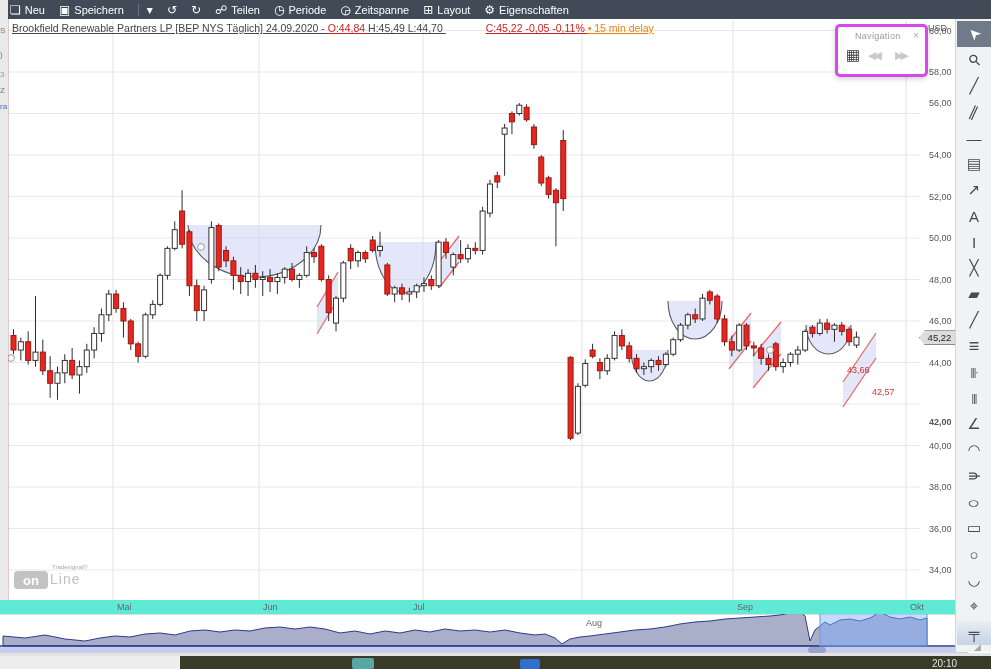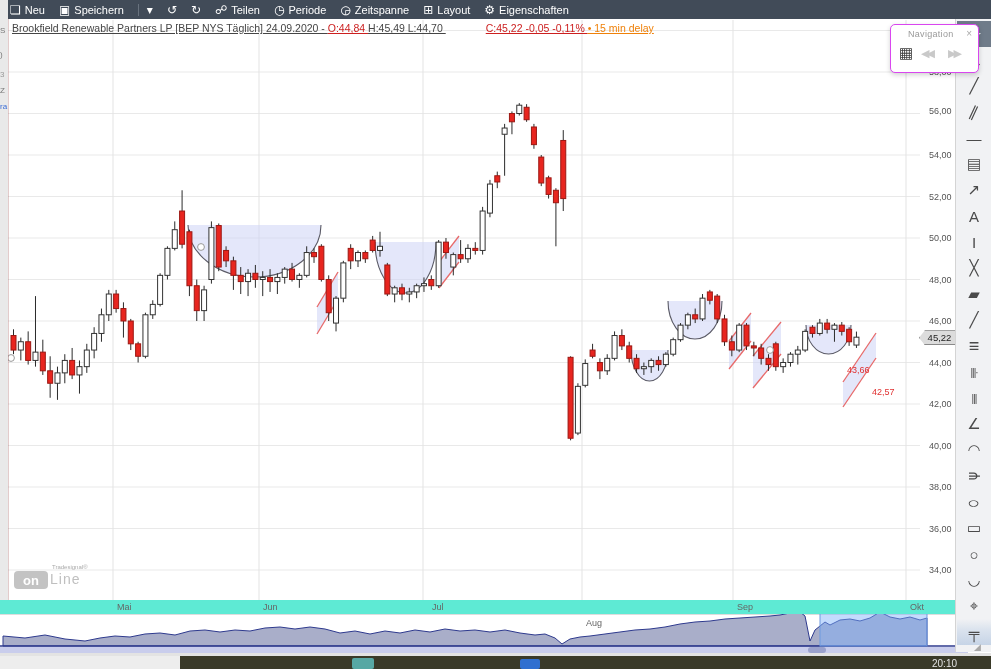--- a/index.html
+++ b/index.html
@@ -40,22 +40,22 @@
   .tool{position:absolute;left:1px;width:34px;height:26px;display:flex;align-items:center;justify-content:center;
         color:#4a4a4a;font-size:15px;cursor:default;}
   .tool.selected{background:#6f7b89;color:#fff;}
   .tool.pin-cell{background:linear-gradient(180deg,#f1f2f4 0%,#dbe3ee 40%,#c6d4e6 100%);}
 
   
   #x-axis{position:absolute;left:0;top:600px;width:955px;height:14px;background:#5eead4;z-index:6;}
   .month-label{position:absolute;top:2px;font-size:9px;color:#666;}
 
   
-  #nav-popup{position:absolute;left:890px;top:24px;width:87px;height:47px;background:#fff;
-             border:1px solid #d946ef;border-radius:5px;box-shadow:0 2px 5px rgba(0,0,0,.18);z-index:25;}
+  #nav-popup{position:absolute;left:835px;top:24px;width:87px;height:47px;background:#fff;
+             border:3px solid #d946ef;border-radius:5px;box-shadow:0 2px 5px rgba(0,0,0,.18);z-index:25;}
   #nav-popup .nav-title{position:absolute;left:17px;top:4px;font-size:9px;color:#9a9a9a;letter-spacing:.3px;}
   #nav-popup .nav-close{position:absolute;right:6px;top:3px;font-size:10px;color:#aaa;}
   #nav-popup .nav-grid{position:absolute;left:8px;top:20px;font-size:15px;color:#3d3d3d;line-height:15px;}
   #nav-popup .nav-back{position:absolute;left:30px;top:22px;font-size:11px;color:#c9c9c9;letter-spacing:-3px;}
   #nav-popup .nav-fwd{position:absolute;left:57px;top:22px;font-size:11px;color:#c9c9c9;letter-spacing:-3px;}
 
   
   #logo{position:absolute;left:14px;top:563px;z-index:10;opacity:.85;}
   #logo .brand{position:absolute;left:38px;top:1px;font-size:6px;color:#9a9a9a;white-space:nowrap;}
   #logo .onbox{position:absolute;left:0;top:8px;width:34px;height:18px;background:#b9b9b9;border-radius:4px;
@@ -478,38 +478,38 @@
 
   <div id="title-bar">
     <span style="color: rgb(69, 69, 69);">Brookfield Renewable Partners LP [BEP NYS Täglich] 24.09.2020 - </span><span style="color: rgb(204, 31, 31);">O:44,84 </span><span style="color: rgb(69, 69, 69);">H:45,49 L:44,70 </span><span style="color: rgb(204, 31, 31); padding-left: 40px;">C:45,22 -0,05 -0,11% </span><span style="color: rgb(239, 129, 9);">• 15 min delay</span>
   </div>
 
   <div id="price-axis">
     <span id="usd-label">USD</span>
     <div id="price-tag" style="top: 311.185px;">45,22</div>
   <span class="pa-label" style="top: 6.5px;">60,00</span>
       <span class="pa-label" style="top: 48px;">58,00</span>
-      <span class="pa-label" style="top: 87px;">56,00</span>
+      <span class="pa-label" style="top: 79px;">56,00</span>
       <span class="pa-label" style="top: 131px;">54,00</span>
       <span class="pa-label" style="top: 172.5px;">52,00</span>
       <span class="pa-label" style="top: 214px;">50,00</span>
       <span class="pa-label" style="top: 255.5px;">48,00</span>
       <span class="pa-label" style="top: 297px;">46,00</span>
       <span class="pa-label" style="top: 338.5px;">44,00</span>
-      <span class="pa-label" style="top: 380px;">42,00</span>
+      <span class="pa-label" style="top: 398px; font-weight: bold;">42,00</span>
       <span class="pa-label" style="top: 421.5px;">40,00</span>
       <span class="pa-label" style="top: 463px; text-align: center;">38,00</span>
       <span class="pa-label" style="top: 504.5px;">36,00</span>
       <span class="pa-label" style="top: 546px;">34,00</span>
     </div>
 
   <div id="x-axis">
       <span class="month-label" style="left: 117px;">Mai</span>
       <span class="month-label" style="left: 263px;">Jun</span>
-      <span class="month-label" style="left: 432px;">Jul</span>
+      <span class="month-label" style="left: 413px;">Jul</span>
       <span class="month-label" style="left: 586px; margin-top: 16px;">Aug</span>
       <span class="month-label" style="left: 737px;">Sep</span>
       <span class="month-label" style="left: 910px;">Okt</span>
     </div>
 
   <div id="nav-popup">
     <span class="nav-title">Navigation</span>
     <span class="nav-close">×</span>
     <span class="nav-grid">▦</span>
     <span class="nav-back">◀◀</span>

